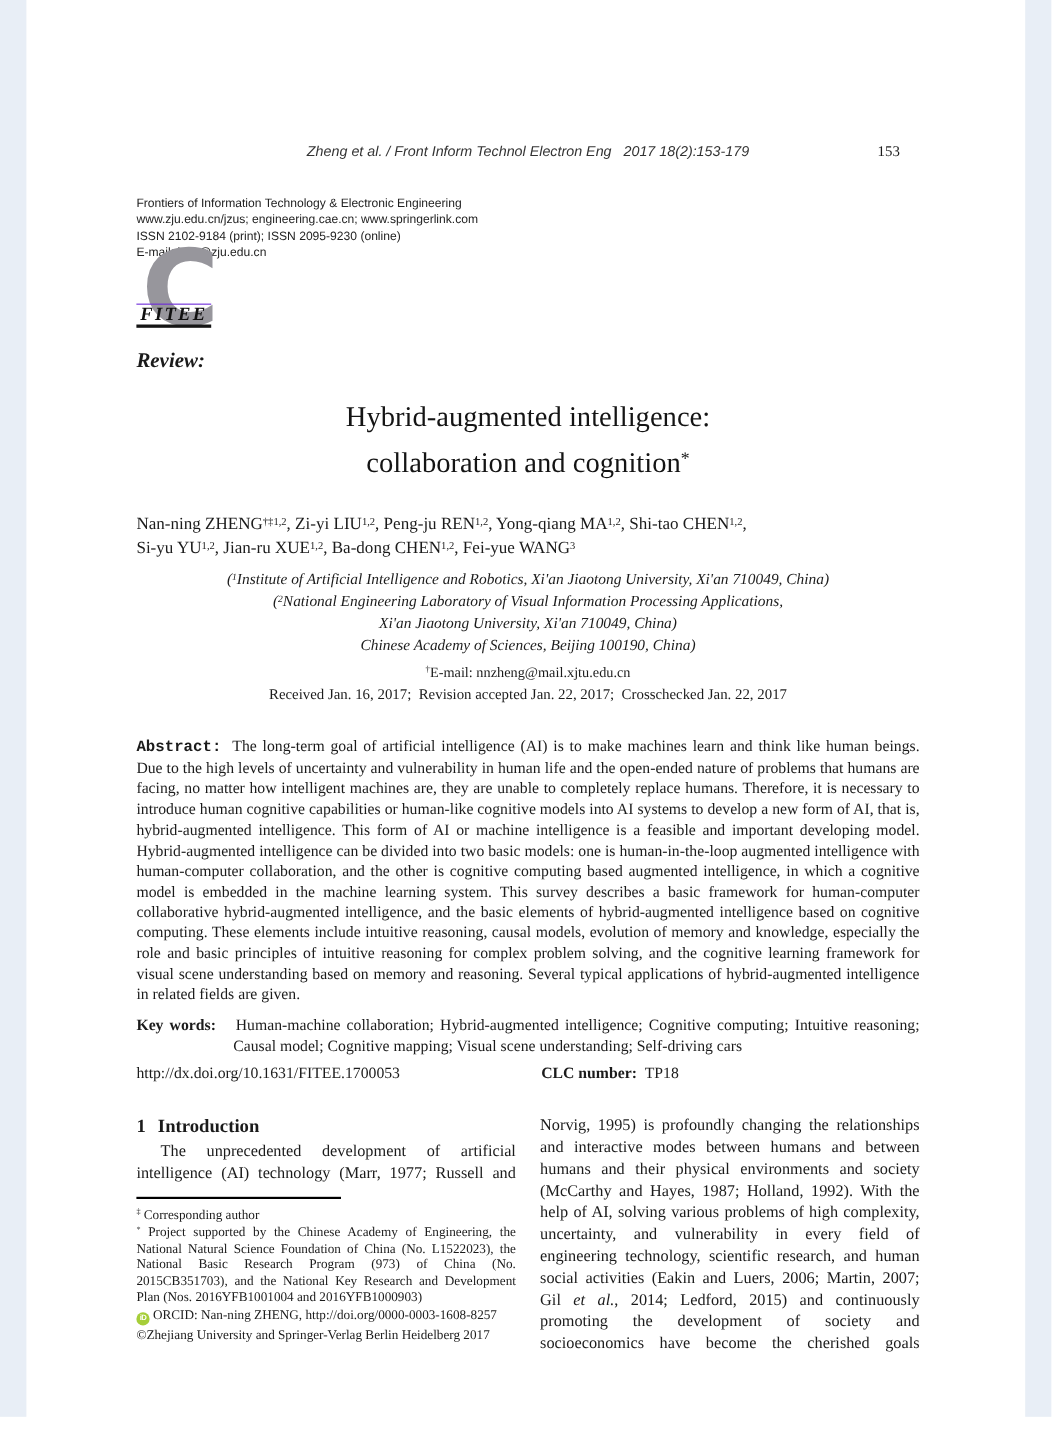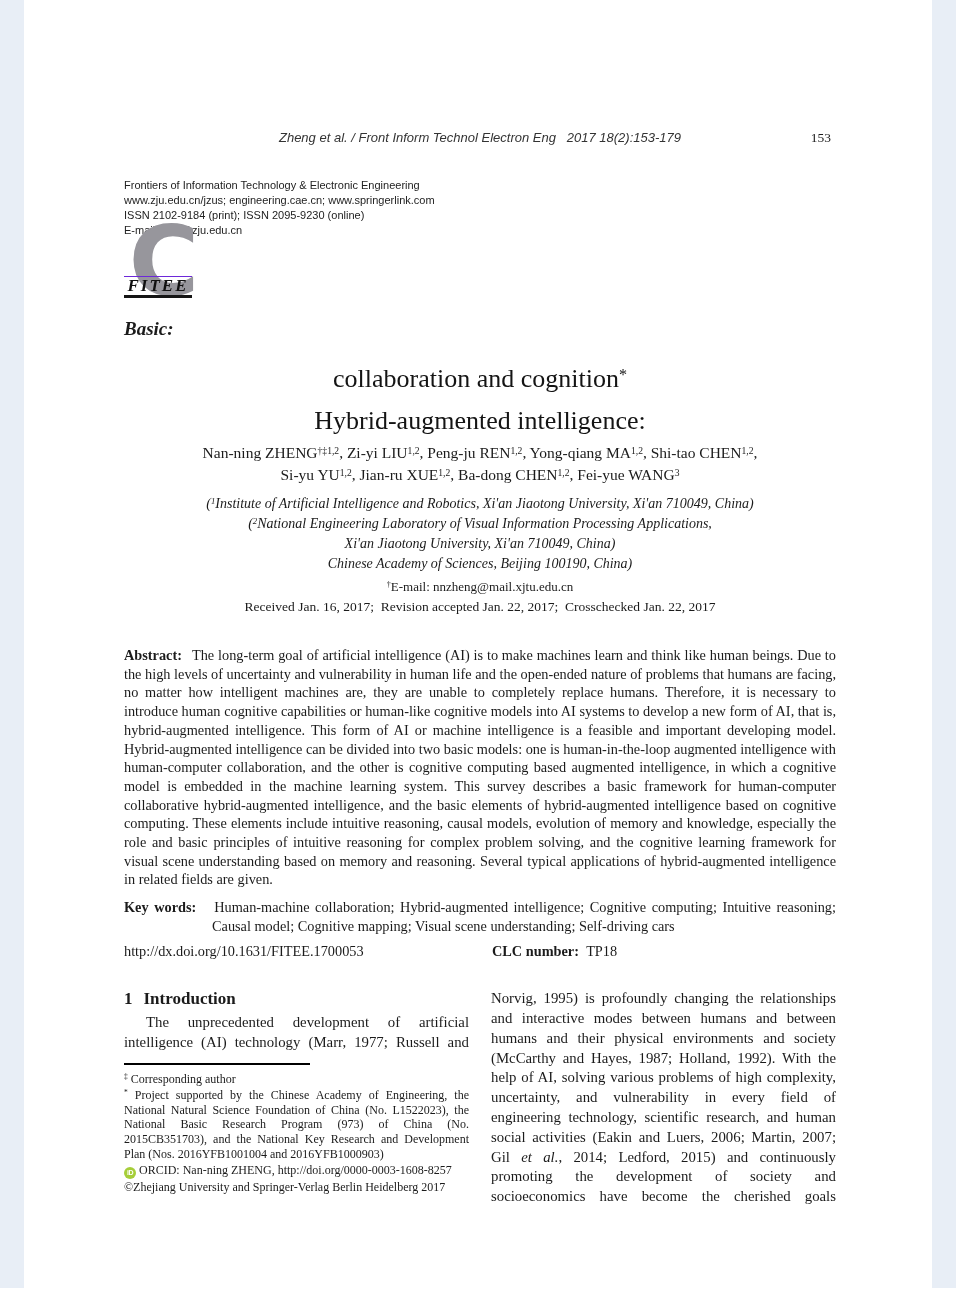--- a/index.html
+++ b/index.html
@@ -18,49 +18,49 @@
 
   .bd{font-weight:bold;}
   .it{font-style:italic;}
   sup{font-size:0.62em;line-height:0;position:relative;vertical-align:baseline;top:-0.45em;}
   .prewrap{white-space:pre-wrap;}
 
   
   .running-head{position:relative;margin-top:130px;height:18px;
     font-family:"Liberation Sans","DejaVu Sans",sans-serif;
     font-style:italic;font-size:13px;color:#333;text-align:center;}
-  .rh-page{position:absolute;right:5px;top:0;font-style:normal;
+  .rh-page{position:absolute;right:18px;top:0;font-style:normal;
     font-family:"Liberation Serif",serif;font-size:13.5px;color:#1b1b1b;}
 
   
   .pub-row{margin-top:30px;display:flex;justify-content:space-between;align-items:flex-start;flex-direction:column;}
   .pub-lines{font-family:"Liberation Sans","DejaVu Sans",sans-serif;
     font-size:11px;line-height:15px;color:#222;}
   .logo{position:relative;width:80px;height:74px;margin-top:-6px;flex:0 0 auto;}
   .logo-c{position:absolute;left:0;top:-14px;width:80px;height:88px;
     font-family:"DejaVu Sans",sans-serif;font-weight:900;font-size:96px;line-height:88px;
     color:#97969c;text-align:center;}
   .logo-band{position:absolute;left:0;right:12px;bottom:8px;
     border-top:1px solid #6d28d9;border-bottom:3px solid #151515;}
   .logo-text{display:block;text-align:center;font-family:"Liberation Serif",serif;
     font-weight:bold;font-style:italic;font-size:17px;line-height:18px;
     letter-spacing:2px;color:#111;}
 
   .review{margin-top:12px;font-size:19px;font-weight:bold;font-style:italic;}
 
   .title{margin-top:18px;text-align:center;font-size:26px;line-height:42px;color:#141414;}
 
-  .authors{text-align:center;font-size:15.5px;line-height:22px;}
+  .authors{margin-top:24px;font-size:15.5px;line-height:22px;}
   .affiliations{margin-top:8px;text-align:center;font-style:italic;font-size:14px;line-height:20px;}
   .aff-line{min-height:20px;}
   .email-line{margin-top:3px;text-align:center;font-size:13px;line-height:19px;}
   .history-line{margin-top:1px;text-align:center;font-size:13.5px;line-height:19px;}
 
   .abstract{margin-top:30px;font-size:14.3px;line-height:18.7px;text-align:justify;}
-  .abstract .abs-label{margin-right:10px;}
+  .abstract .abs-label{margin-right:10px;font-family:Liberation Mono, monospace;}
 
   .keywords{margin-top:9px;font-size:14.3px;line-height:19px;text-align:justify;
     padding-left:88px;text-indent:-88px;}
   .keywords .kw-label{margin-right:18px;}
 
   .doi-row{margin-top:5px;font-size:14.3px;line-height:20px;}
   .doi-url{display:inline-block;width:368px;}
 
   
   .columns{margin-top:28px;display:flex;gap:22px;}
@@ -100,25 +100,25 @@
         <div>E-mail: jzus@zju.edu.cn</div>
       </div>
       <div class="logo">
         <div class="logo-c">C</div>
         <div class="logo-band">
           <span class="logo-text">FITEE</span>
         </div>
       </div>
     </div>
 
-    <div class="review">Basic:</div>
+    <div class="review">Review:</div>
 
     <div class="title">
+      <div>Hybrid-augmented intelligence:</div>
       <div><span>collaboration and cognition</span><sup>*</sup></div>
-      <div>Hybrid-augmented intelligence:</div>
     </div>
 
     <div class="authors">
       <div><span>Nan-ning ZHENG</span><sup>†‡1,2</sup><span>, Zi-yi LIU</span><sup>1,2</sup><span>, Peng-ju REN</span><sup>1,2</sup><span>, Yong-qiang MA</span><sup>1,2</sup><span>, Shi-tao CHEN</span><sup>1,2</sup><span>,</span></div>
       <div><span>Si-yu YU</span><sup>1,2</sup><span>, Jian-ru XUE</span><sup>1,2</sup><span>, Ba-dong CHEN</span><sup>1,2</sup><span>, Fei-yue WANG</span><sup>3</sup></div>
     </div>
 
     <div class="affiliations">
       <div class="aff-line"><span>(</span><sup>1</sup><span>Institute of Artificial Intelligence and Robotics, Xi'an Jiaotong University, Xi'an 710049, China)</span></div>
       <div class="aff-line"><span>(</span><sup>2</sup><span>National Engineering Laboratory of Visual Information Processing Applications,</span></div>

